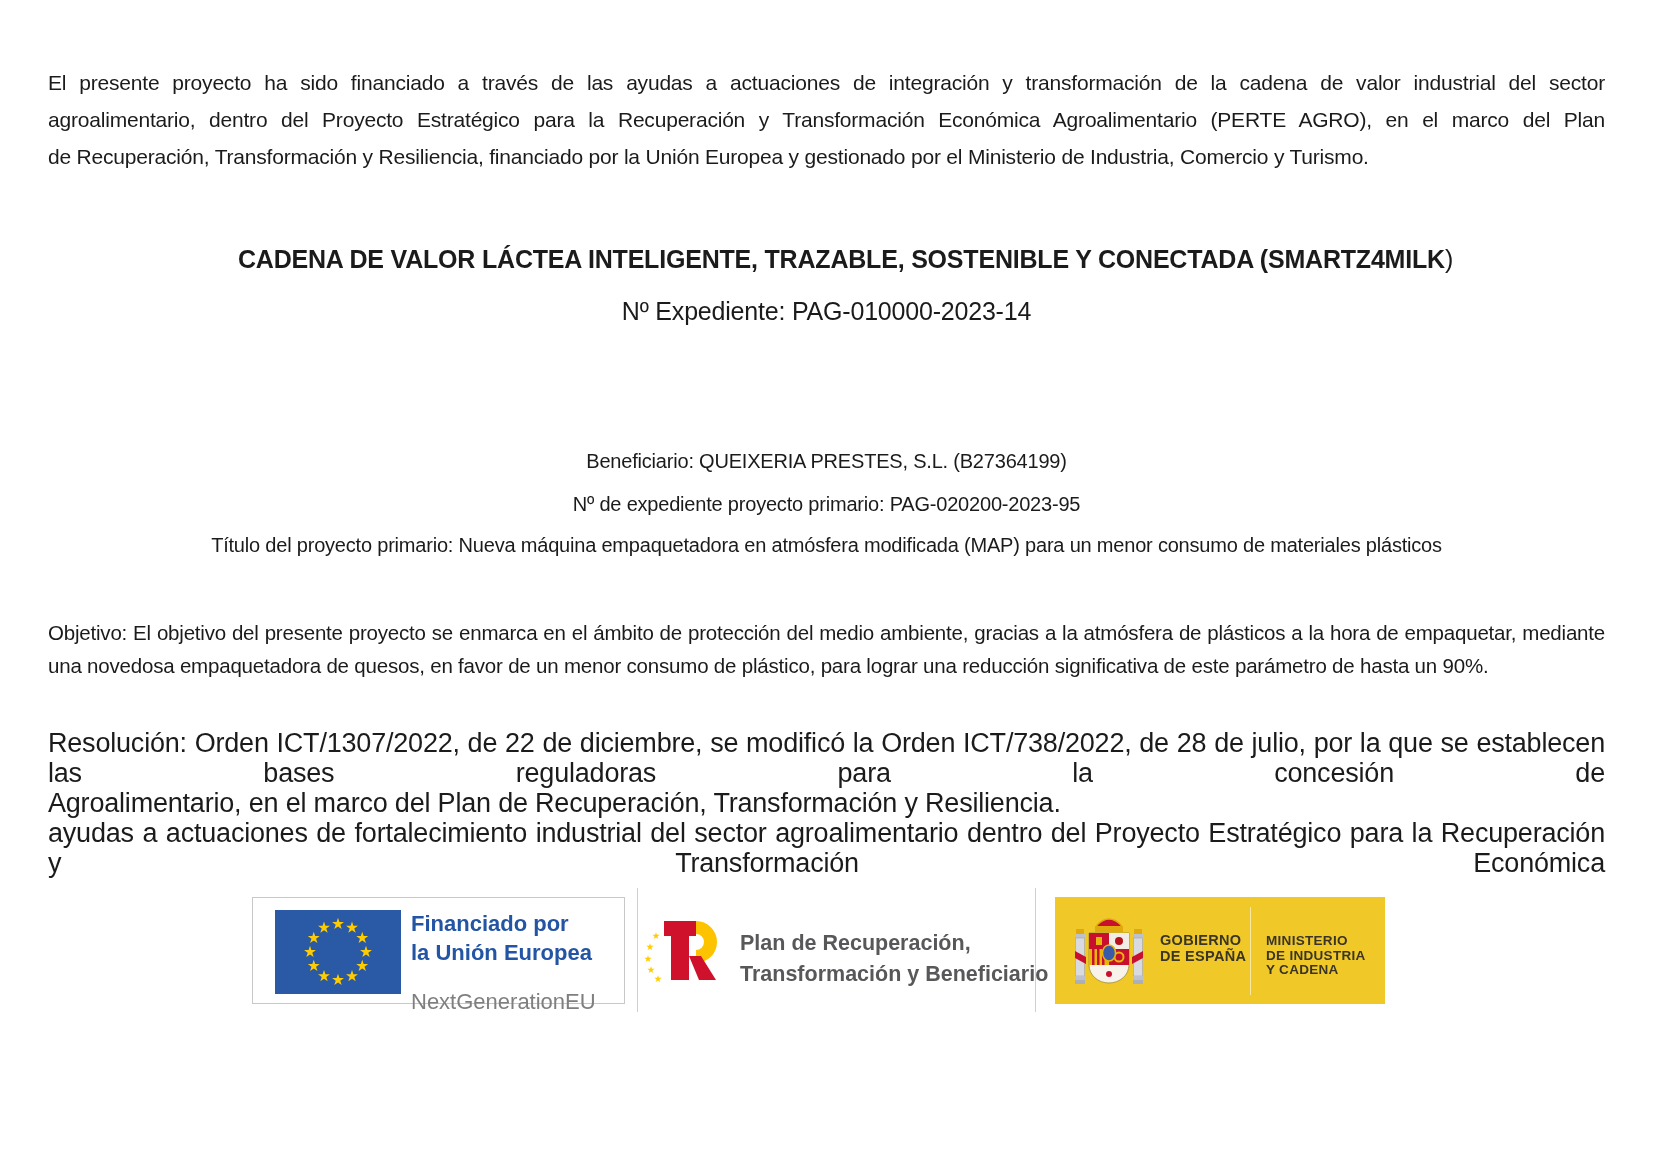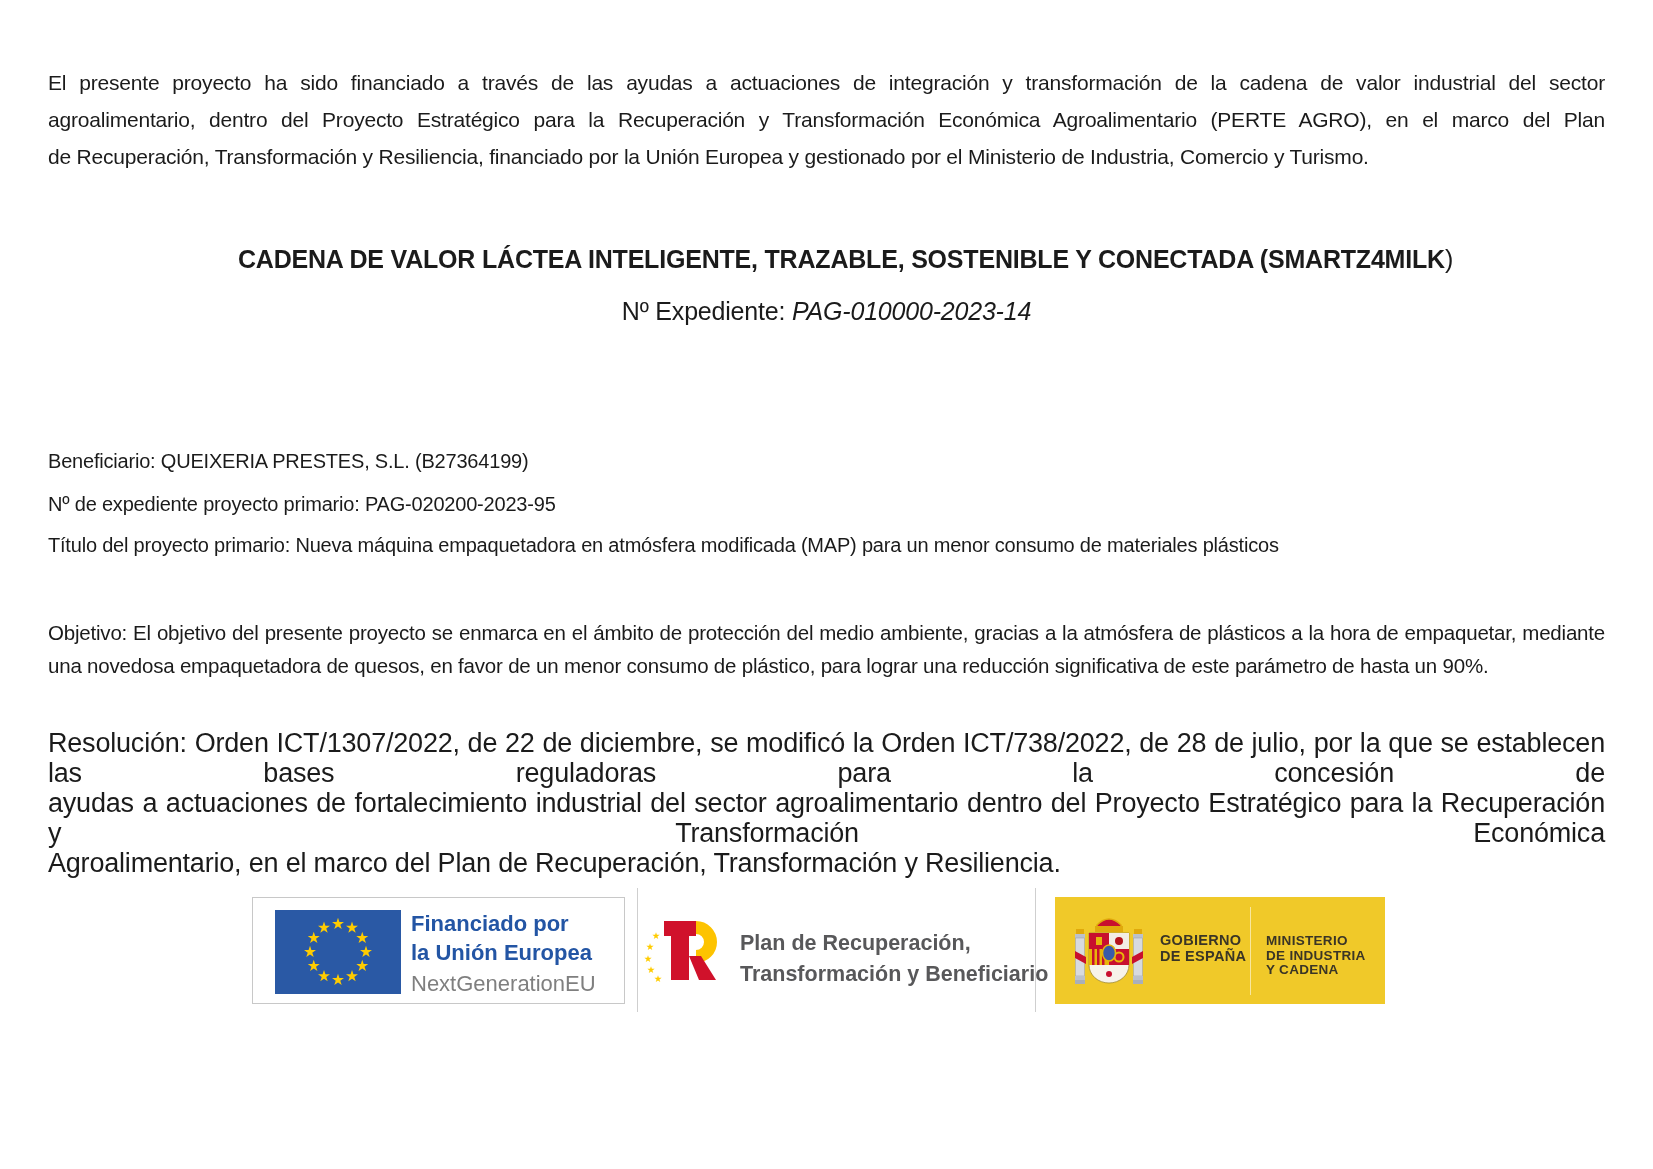--- a/index.html
+++ b/index.html
@@ -24,35 +24,35 @@
   }
   .para{position:absolute;left:48px;width:1557px;}
   .jline{text-align:justify;text-align-last:justify;white-space:normal;}
   .jline.last{text-align-last:left;}
   .intro{top:64px;font-size:21px;line-height:37px;}
   .doc-title{position:absolute;left:0;top:244px;width:1653px;text-align:center;
     font-size:25px;line-height:30px;font-weight:bold;padding-left:38px;}
   .doc-title .paren{font-weight:normal;}
   .subtitle{position:absolute;left:0;top:296px;width:1653px;text-align:center;
     font-size:25px;line-height:30px;}
-  .subtitle .ital{font-style:italic;}
-  .line{position:absolute;left:48px;width:1557px;font-size:20px;line-height:26px;}
+  .subtitle .ital{}
+  .line{position:absolute;left:48px;width:1557px;font-size:20px;line-height:26px;text-align:center;}
   .l-benef{top:448px;}
   .l-expp{top:491px;}
   .l-titp{top:532px;}
   .objetivo{top:616px;font-size:20.5px;line-height:33px;}
   .resolucion{top:728px;font-size:27px;line-height:30px;}
 
   
   .eu-box{position:absolute;left:252px;top:897px;width:373px;height:107px;
     background:#fff;border:1px solid #C8C8C8;}
   .eu-flag{position:absolute;left:22px;top:12px;}
   .eu-text{position:absolute;left:158px;top:11px;}
   .eu-blue-line{font-size:22px;line-height:29px;font-weight:bold;color:var(--eu-text-blue);letter-spacing:0;}
-  .eu-gray-line{font-size:22px;line-height:30px;color:var(--nextgen-gray);margin-top:2px;letter-spacing:0;}
+  .eu-gray-line{font-size:22px;line-height:30px;color:var(--nextgen-gray);margin-top:20px;letter-spacing:0;}
   .vdiv{position:absolute;top:888px;width:1px;height:124px;background:var(--divider);}
   .vdiv1{left:637px;}
   .vdiv2{left:1035px;}
   .prtr-logo{position:absolute;left:642px;top:910px;}
   .prtr-text{position:absolute;left:740px;top:928px;font-size:21.5px;line-height:31px;
     font-weight:bold;color:var(--prtr-gray);letter-spacing:0;}
   .gob-box{position:absolute;left:1055px;top:897px;width:330px;height:107px;
     background:var(--gob-yellow);}
   .coat{position:absolute;left:20px;top:14px;}
   .gob-text{position:absolute;left:105px;top:36px;font-size:14.5px;line-height:15.5px;
@@ -86,22 +86,22 @@
   <div class="line l-expp">Nº de expediente proyecto primario: PAG-020200-2023-95</div>
   <div class="line l-titp">Título del proyecto primario: Nueva máquina empaquetadora en atmósfera modificada (MAP) para un menor consumo de materiales plásticos</div>
 
   <div class="para objetivo">
     <div class="jline">Objetivo: El objetivo del presente proyecto se enmarca en el ámbito de protección del medio ambiente, gracias a la atmósfera de plásticos a la hora de empaquetar, mediante</div>
     <div class="jline last">una novedosa empaquetadora de quesos, en favor de un menor consumo de plástico, para lograr una reducción significativa de este parámetro de hasta un 90%.</div>
   </div>
 
   <div class="para resolucion">
     <div class="jline">Resolución: Orden ICT/1307/2022, de 22 de diciembre, se modificó la Orden ICT/738/2022, de 28 de julio, por la que se establecen las bases reguladoras para la concesión de</div>
+    <div class="jline last">Agroalimentario, en el marco del Plan de Recuperación, Transformación y Resiliencia.</div>
     <div class="jline">ayudas a actuaciones de fortalecimiento industrial del sector agroalimentario dentro del Proyecto Estratégico para la Recuperación y Transformación Económica</div>
-    <div class="jline last">Agroalimentario, en el marco del Plan de Recuperación, Transformación y Resiliencia.</div>
   </div>
 
   <div class="eu-box">
     <svg class="eu-flag" width="126" height="84" viewBox="0 0 126 84">
       <rect x="0" y="0" width="126" height="84" fill="var(--eu-blue)"></rect>
       <g fill="var(--star-yellow)">
         <use href="#star5" transform="translate(63,14) scale(0.9)"></use>
         <use href="#star5" transform="translate(77,17.75) scale(0.9)"></use>
         <use href="#star5" transform="translate(87.25,28) scale(0.9)"></use>
         <use href="#star5" transform="translate(91,42) scale(0.9)"></use>

